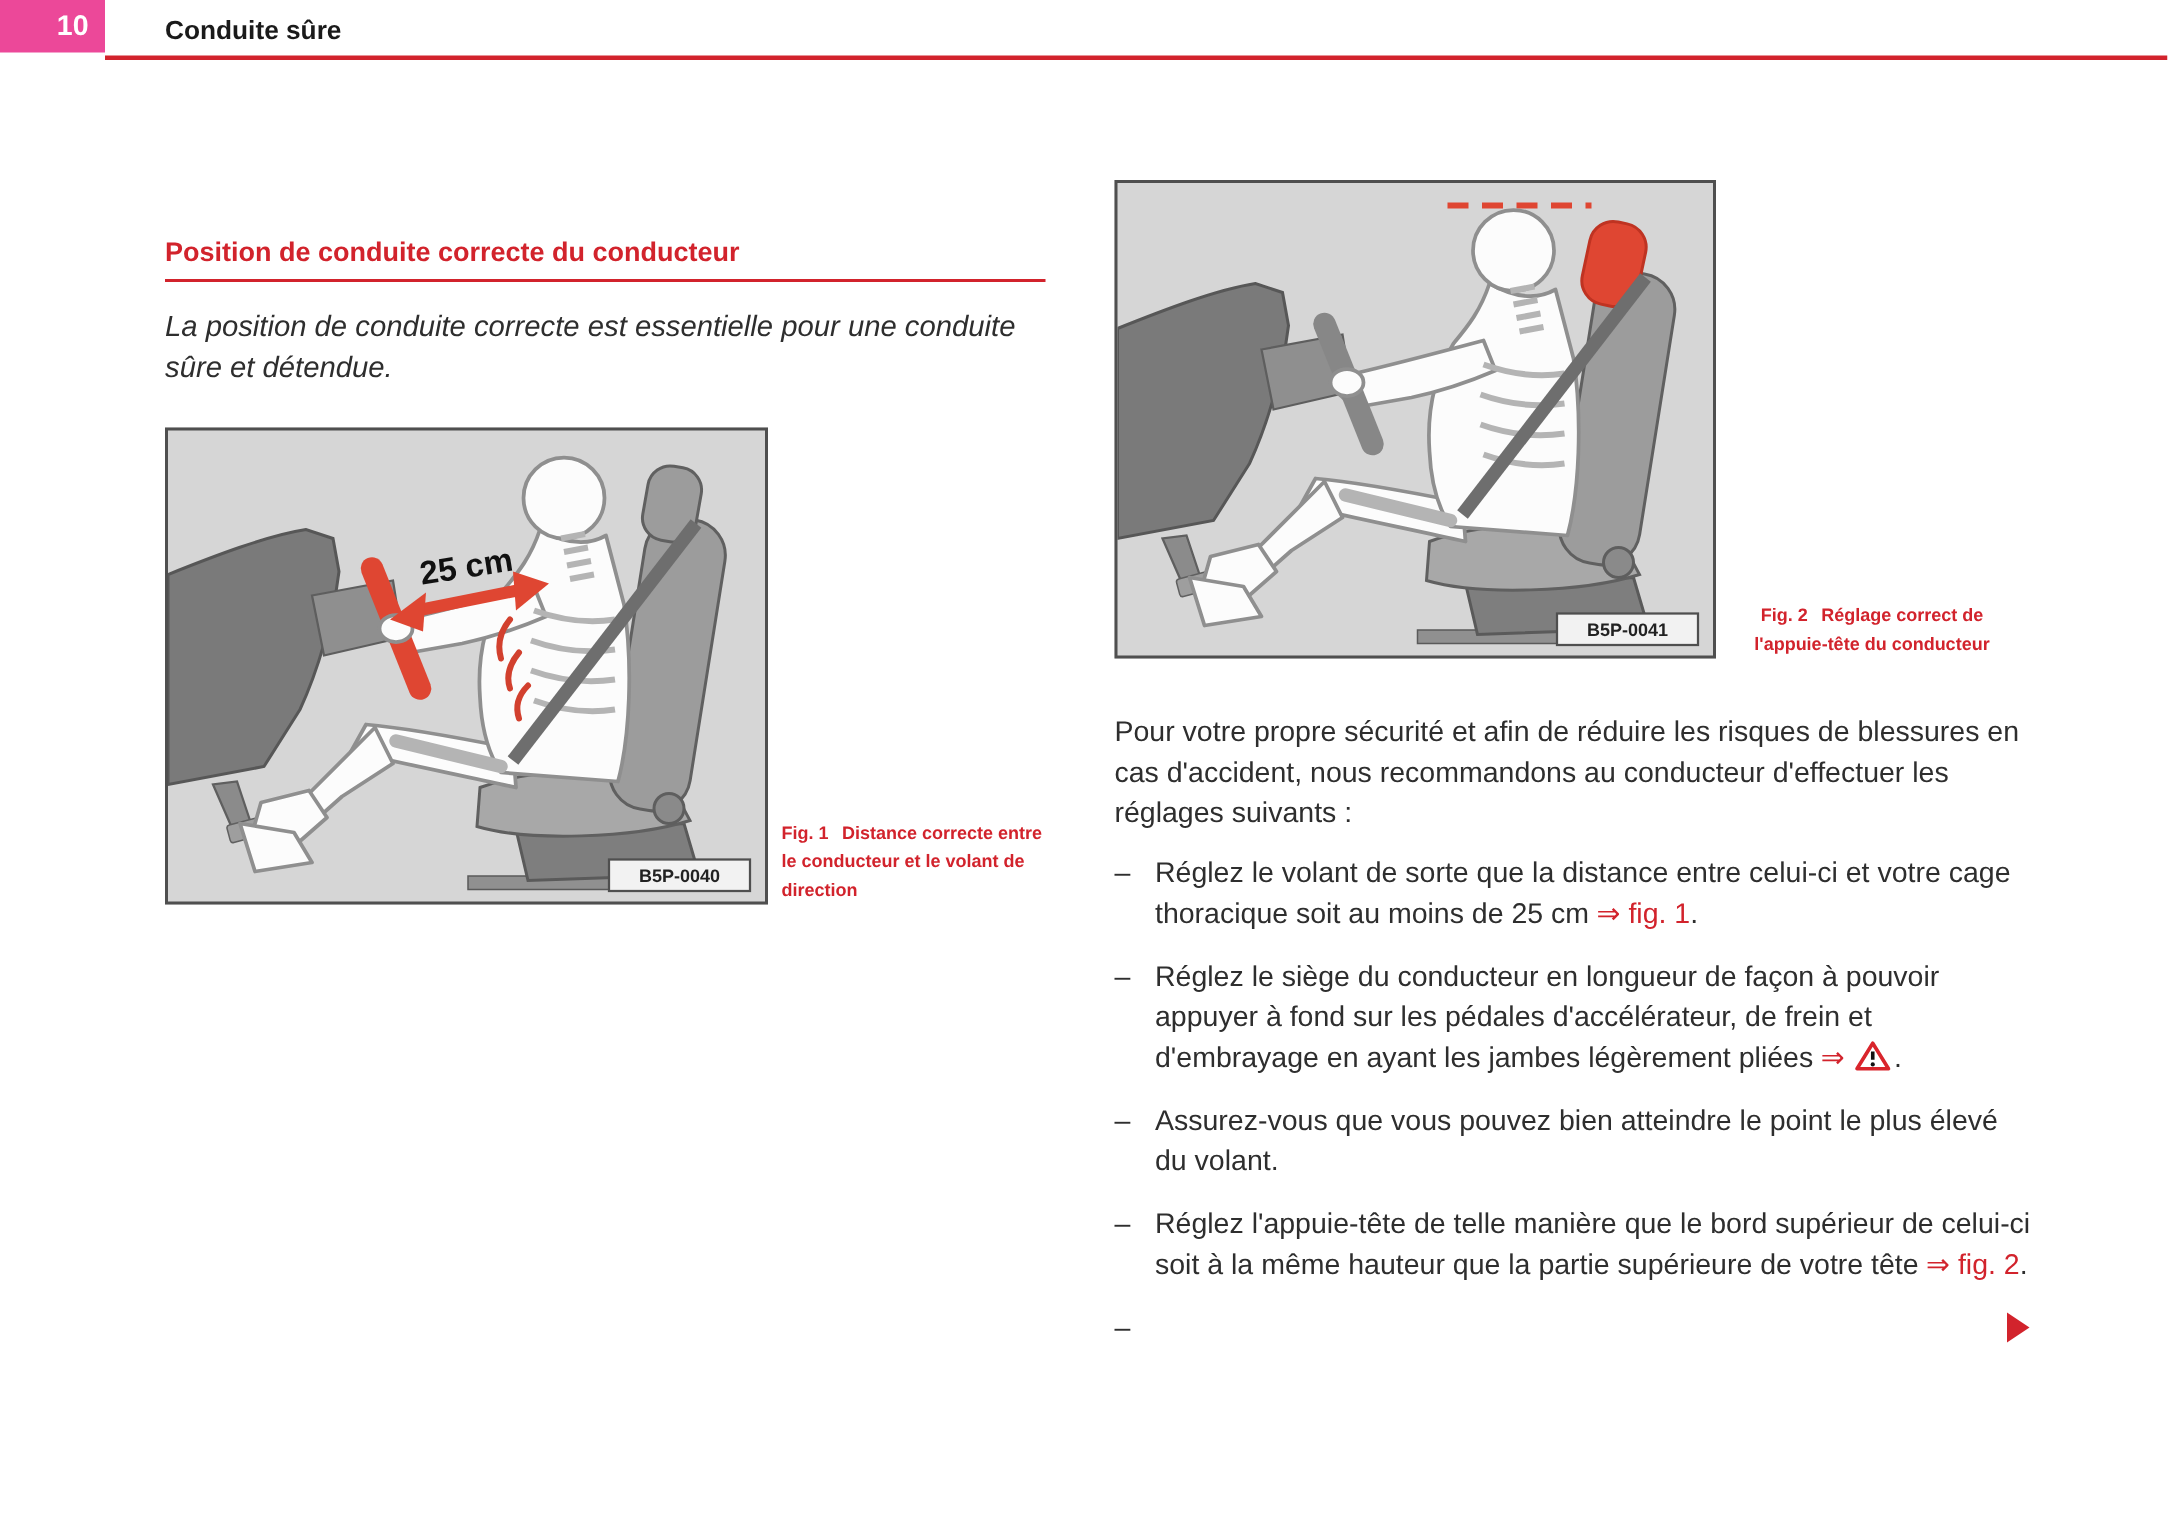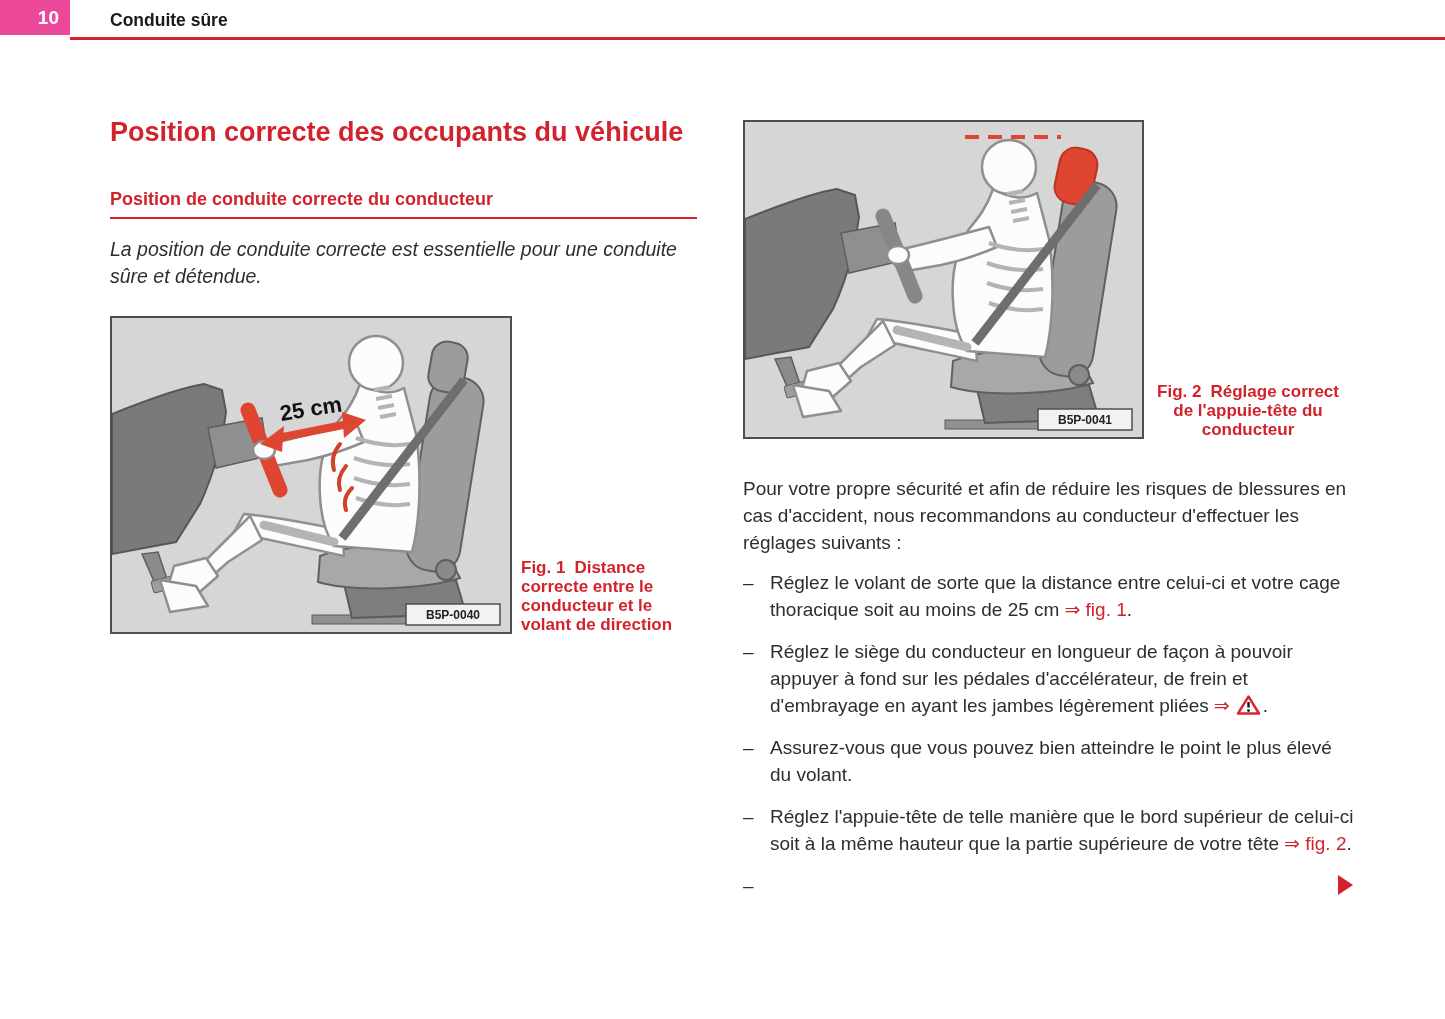--- a/index.html
+++ b/index.html
@@ -19,21 +19,21 @@
   .doc-title{font-size:27px;line-height:31px;font-weight:bold;color:#d2232c;white-space:nowrap;margin:0;}
   .section-heading{margin-top:41px;font-size:18px;font-weight:bold;color:#d2232c;
     padding-bottom:7px;border-bottom:2px solid #d2232c;white-space:nowrap;}
   .intro{margin-top:17px;font-size:19.5px;line-height:27px;font-style:italic;color:#2e2e2e;}
 
   .figure-row{display:flex;align-items:flex-end;}
   .figure-row.left{margin-top:26px;gap:9px;}
   .figure-row.right{margin-top:3px;gap:13px;text-align:center;}
   .figure-frame{background:#d6d6d6;border:2px solid #4f4f4f;position:relative;flex:0 0 auto;}
   .figure-frame svg{display:block;}
-  .fig-caption{font-size:17px;line-height:19px;font-weight:bold;color:#d2232c;}
+  .fig-caption{font-size:12px;line-height:19px;font-weight:bold;color:#d2232c;}
   .fig-caption.c1{width:176px;}
   .fig-caption.c2{width:182px;}
   .fig-caption .fig-label{margin-right:9px;}
 
   
   .paragraph{margin-top:36px;font-size:19px;line-height:27px;color:#2e2e2e;}
   .list{margin-top:13px;}
   .list-item{display:flex;margin-bottom:15px;font-size:19px;line-height:27px;color:#2e2e2e;}
   .marker{flex:0 0 27px;}
   .item-body{flex:1;position:relative;}
@@ -47,21 +47,20 @@
 
 <div class="header">
   <div class="page-num-box">10</div>
   <div class="header-title">Conduite sûre</div>
   <div class="header-rule"></div>
 </div>
 
 <div class="main">
 
   <div class="col-left">
-    <h1 class="doc-title">Position correcte des occupants du véhicule</h1>
 
     <div class="section-heading">Position de conduite correcte du conducteur</div>
 
     <div class="intro">La position de conduite correcte est essentielle pour une conduite sûre et détendue.</div>
 
     <div class="figure-row left">
       <div class="figure-frame">
         <svg width="398" height="314" viewBox="0 0 398 314">
 
           <g>

